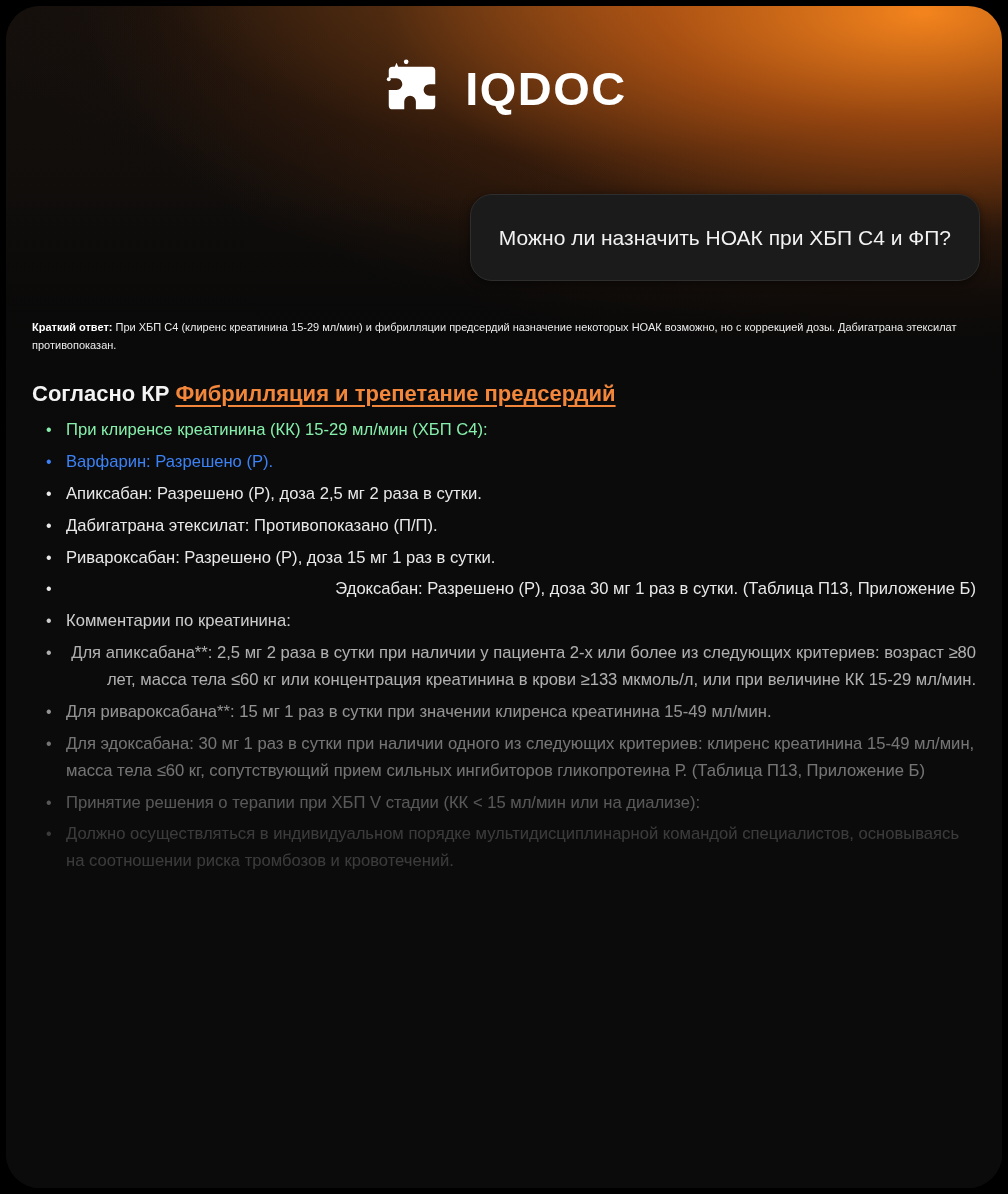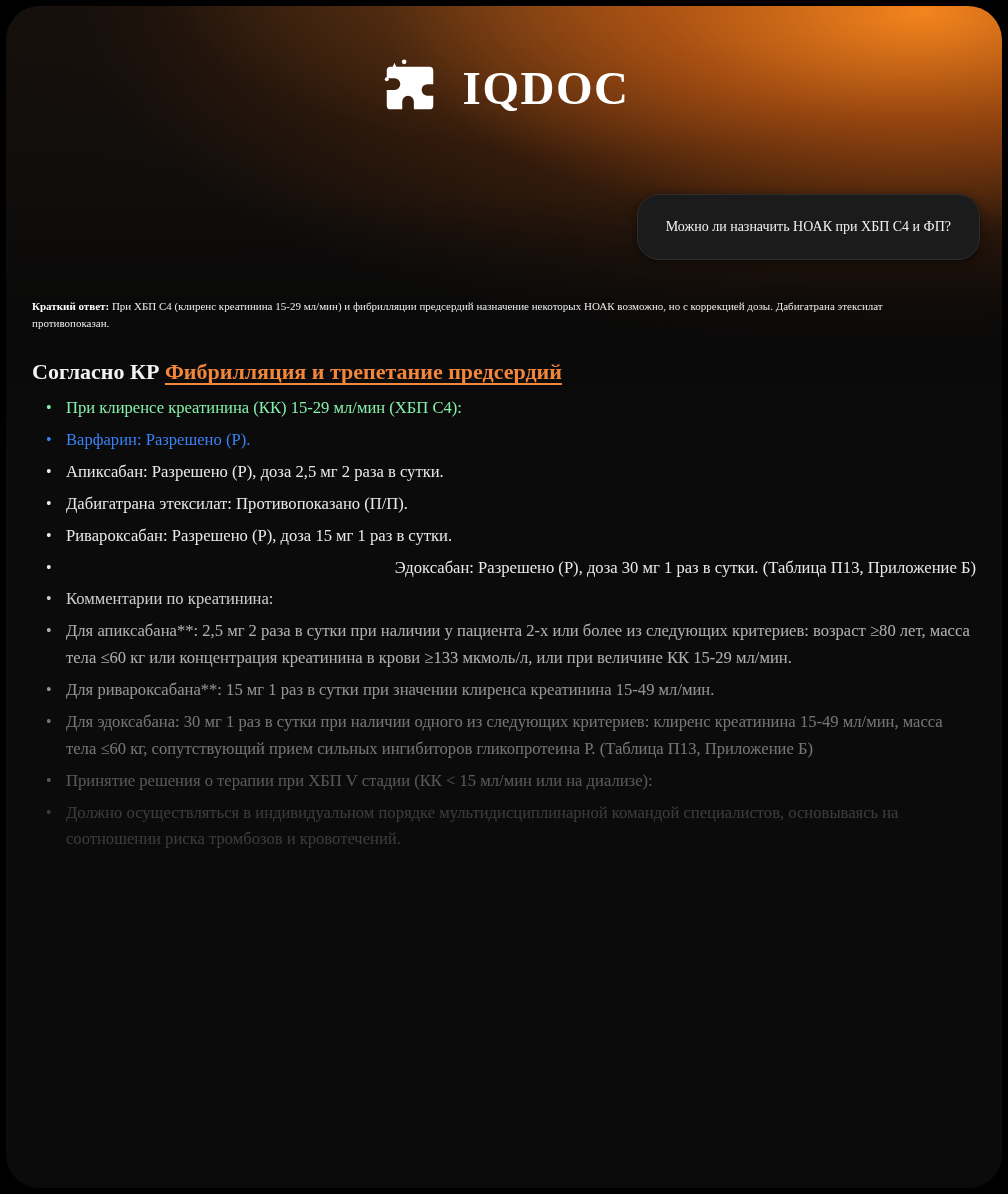--- a/index.html
+++ b/index.html
@@ -13,21 +13,20 @@
     font-family: "Liberation Sans", sans-serif;
     overflow: hidden;
   }
   .app {
     position: relative;
     width: 1008px;
     height: 1060px;
     box-sizing: border-box;
     padding: 6px;
     background: #000;
-    font-family: Liberation Serif, serif;
   }
   .card {
     position: relative;
     width: 996px;
     height: 1182px;
     border-radius: 34px;
     overflow: hidden;
     background: #0d0c0b;
   }
   
@@ -79,23 +78,23 @@
   
   .bubble-row {
     display: flex;
     justify-content: flex-end;
     padding: 24px 22px 0 22px;
   }
   .bubble {
     background: #1b1b1b;
     border: 1px solid #2e2e2e;
     color: #f2f2f2;
-    font-size: 14px;
+    font-size: 21px;
     line-height: 1.4;
-    padding: 22px 28px;
+    padding: 28px 28px;
     border-radius: 22px;
     max-width: 520px;
     box-shadow: 0 2px 10px rgba(0,0,0,0.5);
   }
 
   
   .answer {
     padding: 38px 26px 0 26px;
     color: #e9e9e9;
   }
@@ -180,21 +179,21 @@
         </div>
 
         <ul class="bullets" id="bullet-list">
             <li style="color: #86efac;">При клиренсе креатинина (КК) 15-29 мл/мин (ХБП С4):</li>
             <li style="color: #3b82f6;">Варфарин: Разрешено (Р).</li>
             <li style="color: rgb(233, 233, 233);">Апиксабан: Разрешено (Р), доза 2,5 мг 2 раза в сутки.</li>
             <li style="color: rgb(233, 233, 233);">Дабигатрана этексилат: Противопоказано (П/П).</li>
             <li style="color: rgb(233, 233, 233);">Ривароксабан: Разрешено (Р), доза 15 мг 1 раз в сутки.</li>
             <li style="color: rgb(233, 233, 233); text-align: right;">Эдоксабан: Разрешено (Р), доза 30 мг 1 раз в сутки. (Таблица П13, Приложение Б)</li>
             <li style="color: rgba(233, 233, 233, 0.87);">Комментарии по креатинина:</li>
-            <li style="color: rgba(233, 233, 233, 0.74);">Для апиксабана**: 2,5 мг 2 раза в сутки при наличии у пациента 2-х или более из следующих критериев: возраст ≥80 лет, масса тела ≤60 кг или концентрация креатинина в крови ≥133 мкмоль/л, или при величине КК 15-29 мл/мин.</li>
+            <li style="color: rgba(233, 233, 233, 0.74); text-align: right;">Для апиксабана**: 2,5 мг 2 раза в сутки при наличии у пациента 2-х или более из следующих критериев: возраст ≥80 лет, масса тела ≤60 кг или концентрация креатинина в крови ≥133 мкмоль/л, или при величине КК 15-29 мл/мин.</li>
             <li style="color: rgba(233, 233, 233, 0.61);">Для ривароксабана**: 15 мг 1 раз в сутки при значении клиренса креатинина 15-49 мл/мин.</li>
             <li style="color: rgba(233, 233, 233, 0.48);">Для эдоксабана: 30 мг 1 раз в сутки при наличии одного из следующих критериев: клиренс креатинина 15-49 мл/мин, масса тела ≤60 кг, сопутствующий прием сильных ингибиторов гликопротеина Р. (Таблица П13, Приложение Б)</li>
             <li style="color: rgba(233, 233, 233, 0.35);">Принятие решения о терапии при ХБП V стадии (КК &lt; 15 мл/мин или на диализе):</li>
             <li style="color: rgba(233, 233, 233, 0.22);">Должно осуществляться в индивидуальном порядке мультидисциплинарной командой специалистов, основываясь на соотношении риска тромбозов и кровотечений.</li>
           </ul>
       </div>
 
     </div>
   </div>
 </div>

